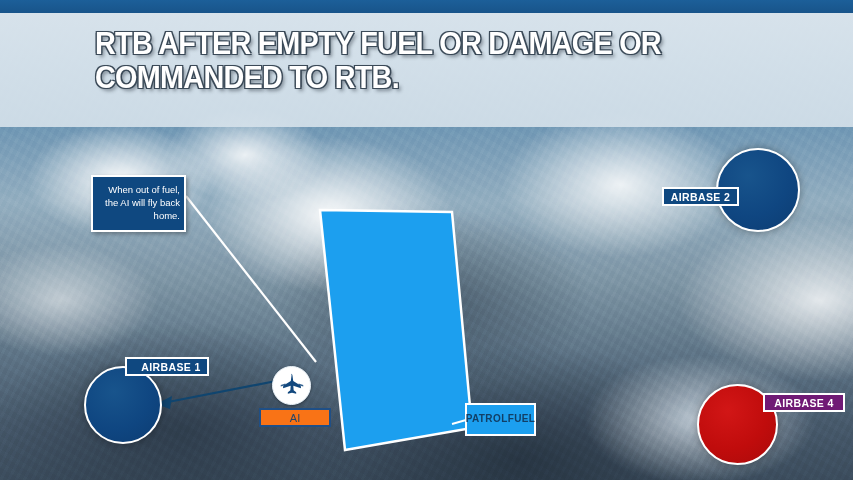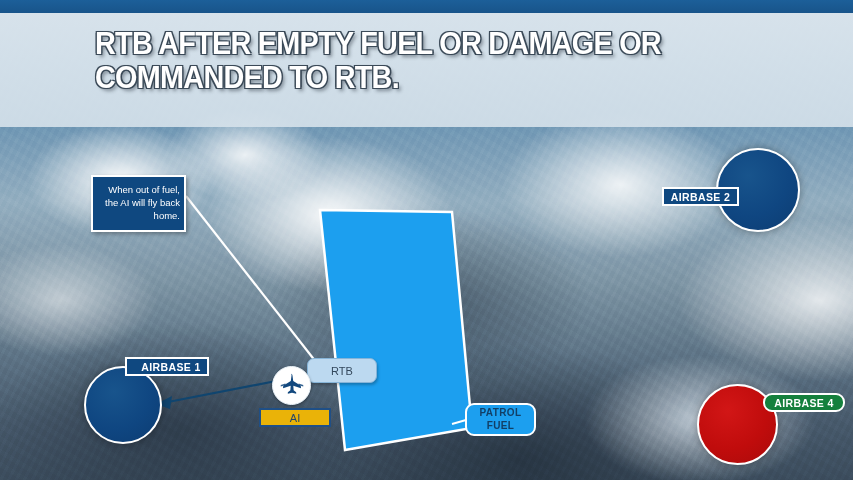--- a/index.html
+++ b/index.html
@@ -53,28 +53,28 @@
   .base.red{background:radial-gradient(circle at 38% 32%, #d21616 0%, #c00c0c 55%, #a90a0a 100%);
             box-shadow:0 0 8px rgba(0,0,0,.35);}
   #base1{left:84px;top:366px;width:74px;height:74px;}
   #base2{left:716px;top:148px;width:80px;height:80px;}
   #base4{left:697px;top:384px;width:77px;height:77px;}
 
   
   .lbl{position:absolute;box-sizing:border-box;display:flex;align-items:center;justify-content:center;
        border:2px solid #ffffff;font-weight:bold;white-space:nowrap;}
   .lbl.navy{background:#0f4880;color:#ffffff;}
-  .lbl.red{background:#15803d;color:#ffffff;border-radius:9px;}
+  .lbl.red{background:#701a75;color:#ffffff;}
   .lbl.blue{background:#1c9fef;color:#123f66;}
-  .lbl.white{background:#eab308;color:#20456b;border-color:#1f4f86;font-weight:normal;}
+  .lbl.white{background:#f97316;color:#20456b;border-color:#1f4f86;font-weight:normal;}
   #label-base1{left:125px;top:357px;width:84px;height:19px;font-size:10.5px;letter-spacing:.4px;padding-left:8px;}
   #label-base2{left:662px;top:187px;width:77px;height:19px;font-size:10.5px;letter-spacing:.4px;}
   #label-base4{left:763px;top:393px;width:82px;height:19px;font-size:10.5px;letter-spacing:.4px;}
   #label-patrol{left:465px;top:403px;width:71px;height:33px;font-size:10px;line-height:1.25;
-                flex-direction:column;letter-spacing:.4px;text-align:center;border-radius:9px;}
+                flex-direction:row;letter-spacing:.4px;text-align:center;}
   #label-ai{left:259px;top:408px;width:72px;height:19px;font-size:11px;}
   #label-rtb{left:307px;top:358px;width:70px;height:25px;font-size:11px;border-radius:7px;
              background:#bcd9f0;color:#33485c;border:1.5px solid #86b4d8;font-weight:normal;
              box-shadow:1px 2px 3px rgba(0,0,0,.25);}
 
   
   .note{position:absolute;left:91px;top:175px;width:95px;height:57px;box-sizing:border-box;
         background:#0f4880;border:2px solid #ffffff;color:#ffffff;
         font-size:9.5px;line-height:1.35;text-align:right;
         display:flex;align-items:center;justify-content:center;padding:2px 4px;
@@ -118,21 +118,20 @@
   <div class="lbl navy" id="label-base1">AIRBASE 1</div>
   <div class="lbl navy" id="label-base2">AIRBASE 2</div>
   <div class="lbl red" id="label-base4">AIRBASE 4</div>
 
   <div class="lbl blue" id="label-patrol">
     <span>PATROL</span>
     <span>FUEL</span>
   </div>
 
   <div class="lbl white" id="label-ai">AI</div>
-  <div class="lbl" id="label-rtb">RTB</div>
 
   <div class="note">When out of fuel, the AI will fly back home.</div>
 
   <div class="aircraft">
     <svg width="30" height="30" viewBox="0 0 64 64" aria-hidden="true">
       <g fill="#12487e">
         <path d="M30 6c1.6 0 2.6 1.6 3 3.4l1.6 11.8 14.6 9.2c1.2.8 1.8 1.9 1.8 3.3v3l-16.2-5 .7 9.5 5.4 4.2v3.3L32 46.6l-8.9 2.1v-3.3l5.4-4.2.7-9.5-16.2 5v-3c0-1.4.6-2.5 1.8-3.3l14.6-9.2L31 9.4C31.2 7.6 30 6 30 6z"></path>
         <path d="M8 30l10-3.5v3.8L8 33z" opacity=".85"></path>
         <path d="M56 30l-10-3.5v3.8L56 33z" opacity=".85"></path>
       </g>

